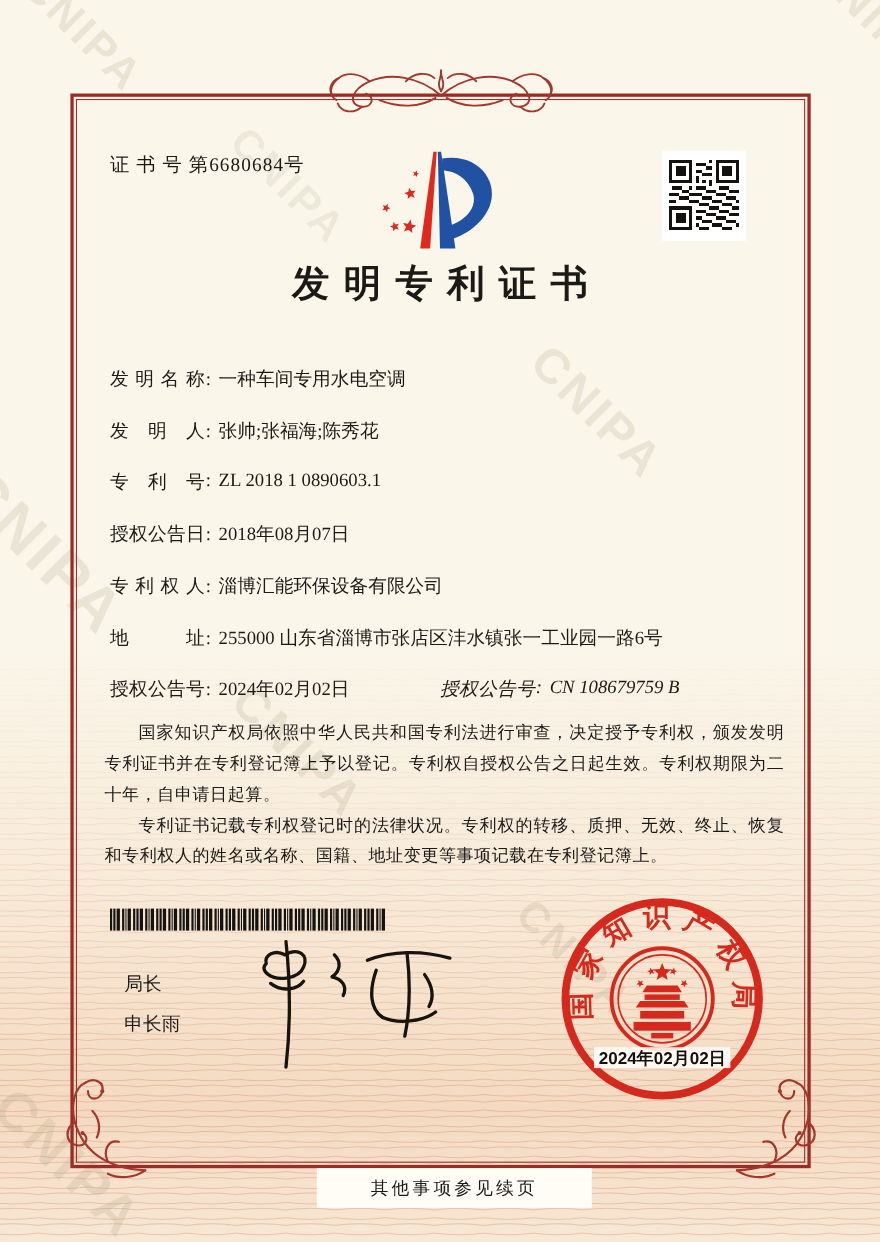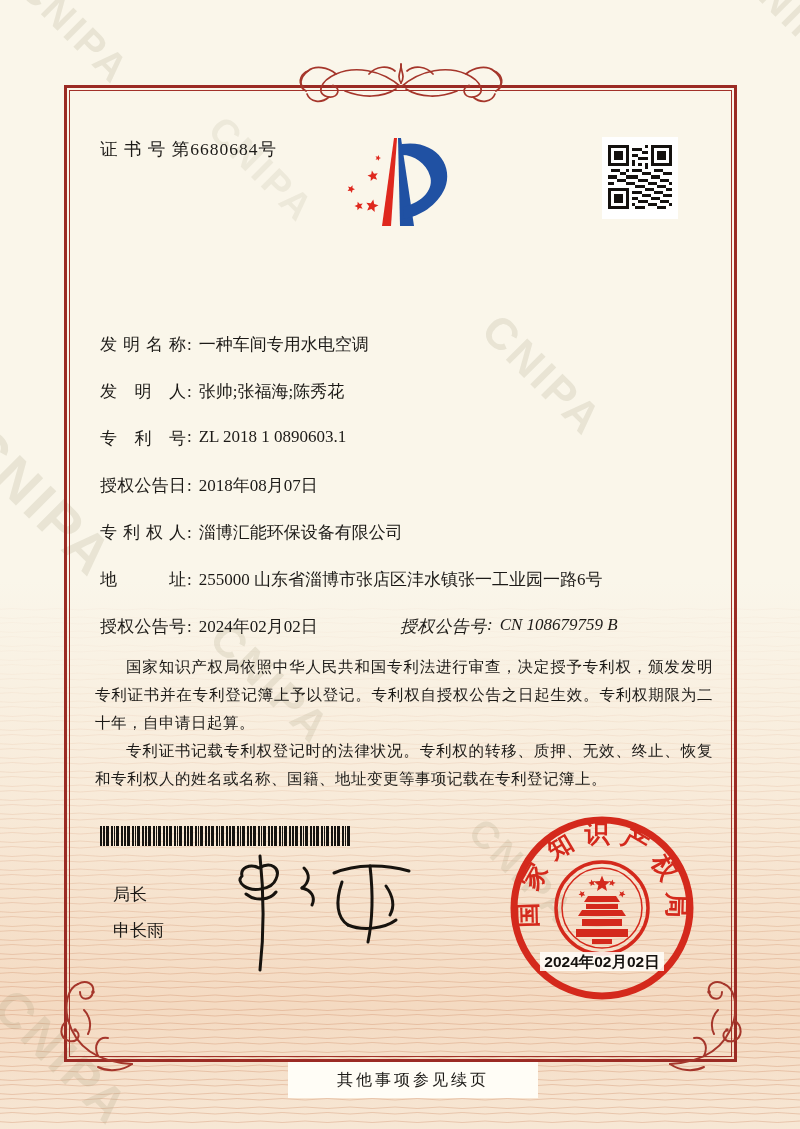--- a/index.html
+++ b/index.html
@@ -408,20 +408,21 @@
       <rect x="5" y="20" width="1" height="1" fill="#14110e"></rect>
       <rect x="6" y="20" width="1" height="1" fill="#14110e"></rect>
       <rect x="9" y="20" width="1" height="1" fill="#14110e"></rect>
       <rect x="10" y="20" width="1" height="1" fill="#14110e"></rect>
       <rect x="11" y="20" width="1" height="1" fill="#14110e"></rect>
       <rect x="16" y="20" width="1" height="1" fill="#14110e"></rect>
       <rect x="17" y="20" width="1" height="1" fill="#14110e"></rect>
       <rect x="18" y="20" width="1" height="1" fill="#14110e"></rect>
     </svg>
 
+  <div class="title">发明专利证书</div>
 
   <div class="field-row" style="top:333px">
     <span class="flabel">发明名称</span><span class="fsep">:</span><span class="fvalue">一种车间专用水电空调</span>
   </div>
   <div class="field-row" style="top:380px">
     <span class="flabel">发明人</span><span class="fsep">:</span><span class="fvalue">张帅;张福海;陈秀花</span>
   </div>
   <div class="field-row" style="top:427px">
     <span class="flabel">专利号</span><span class="fsep">:</span><span class="fvalue">ZL 2018 1 0890603.1</span>
   </div>

